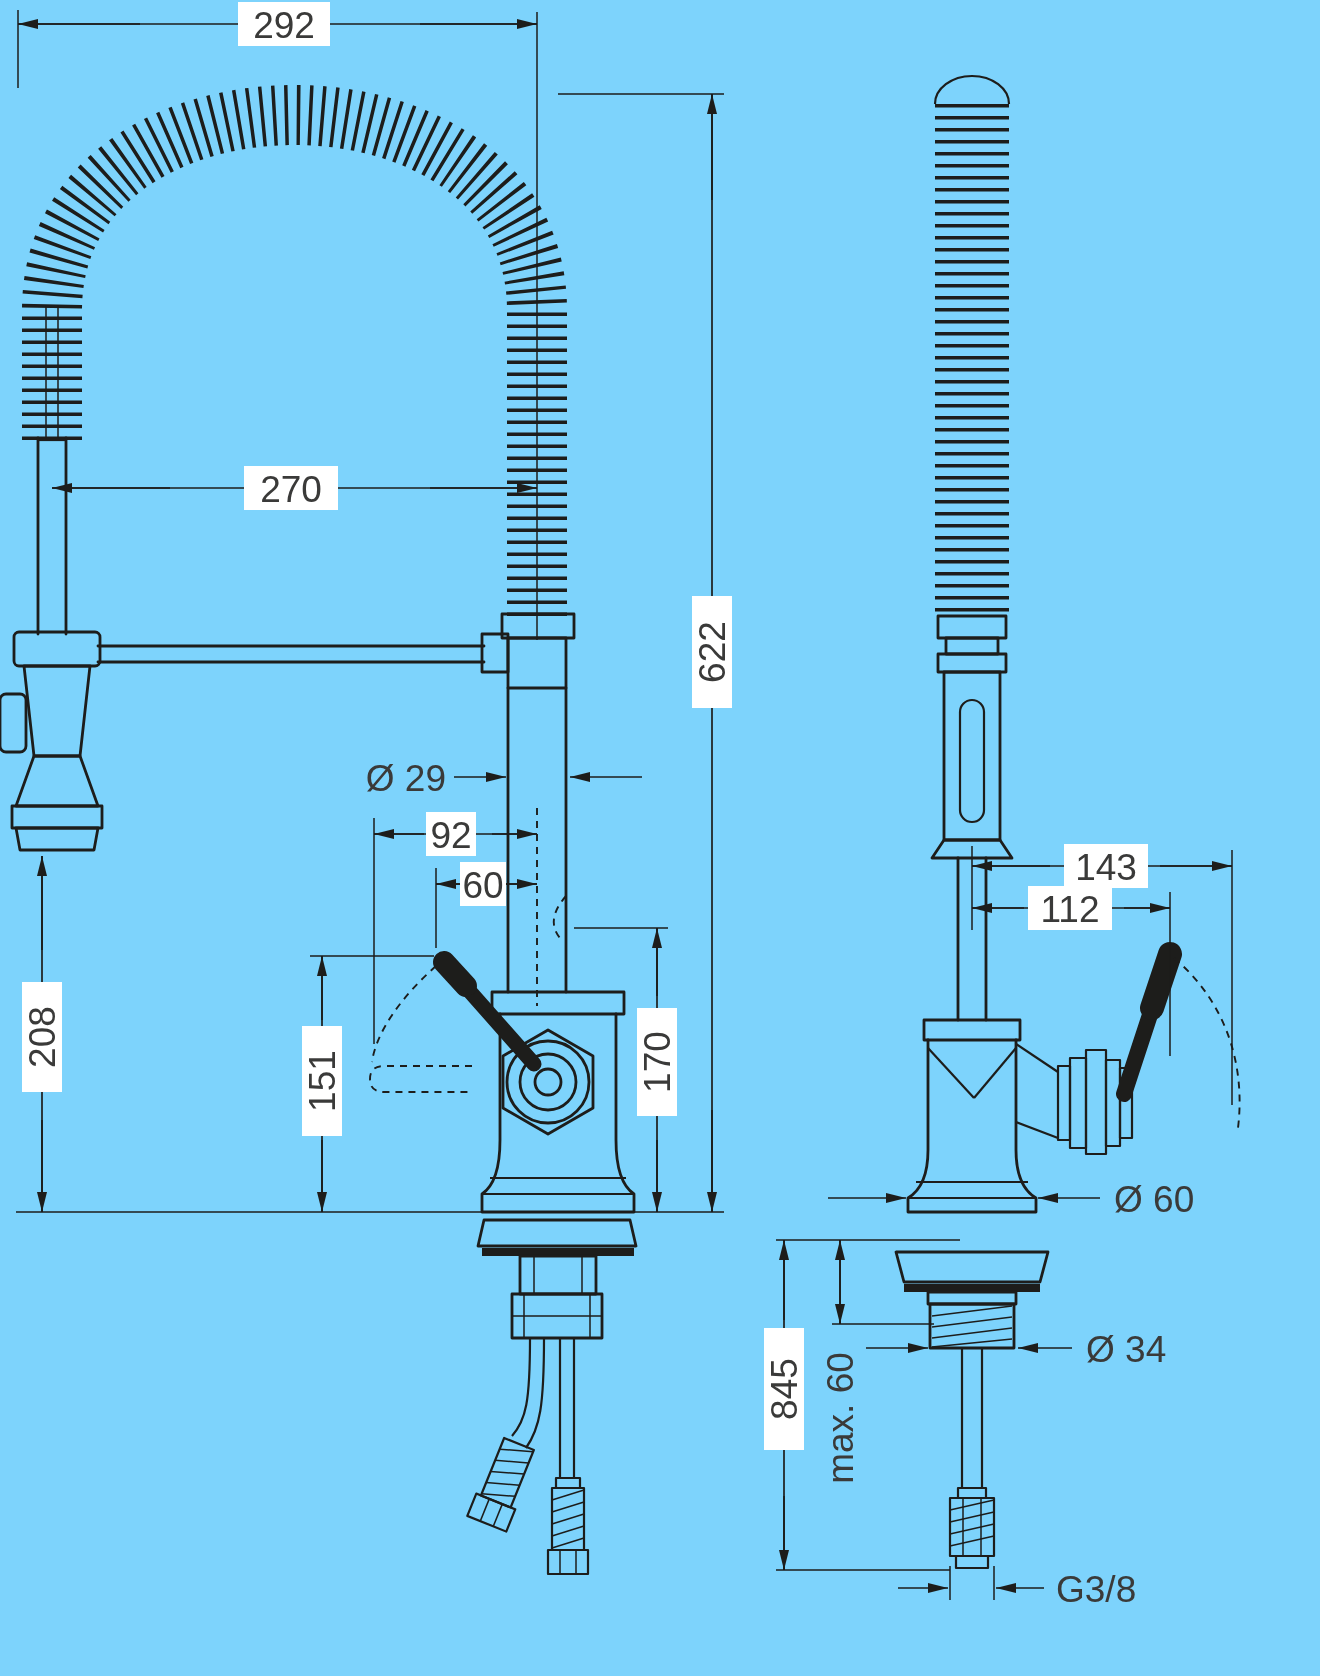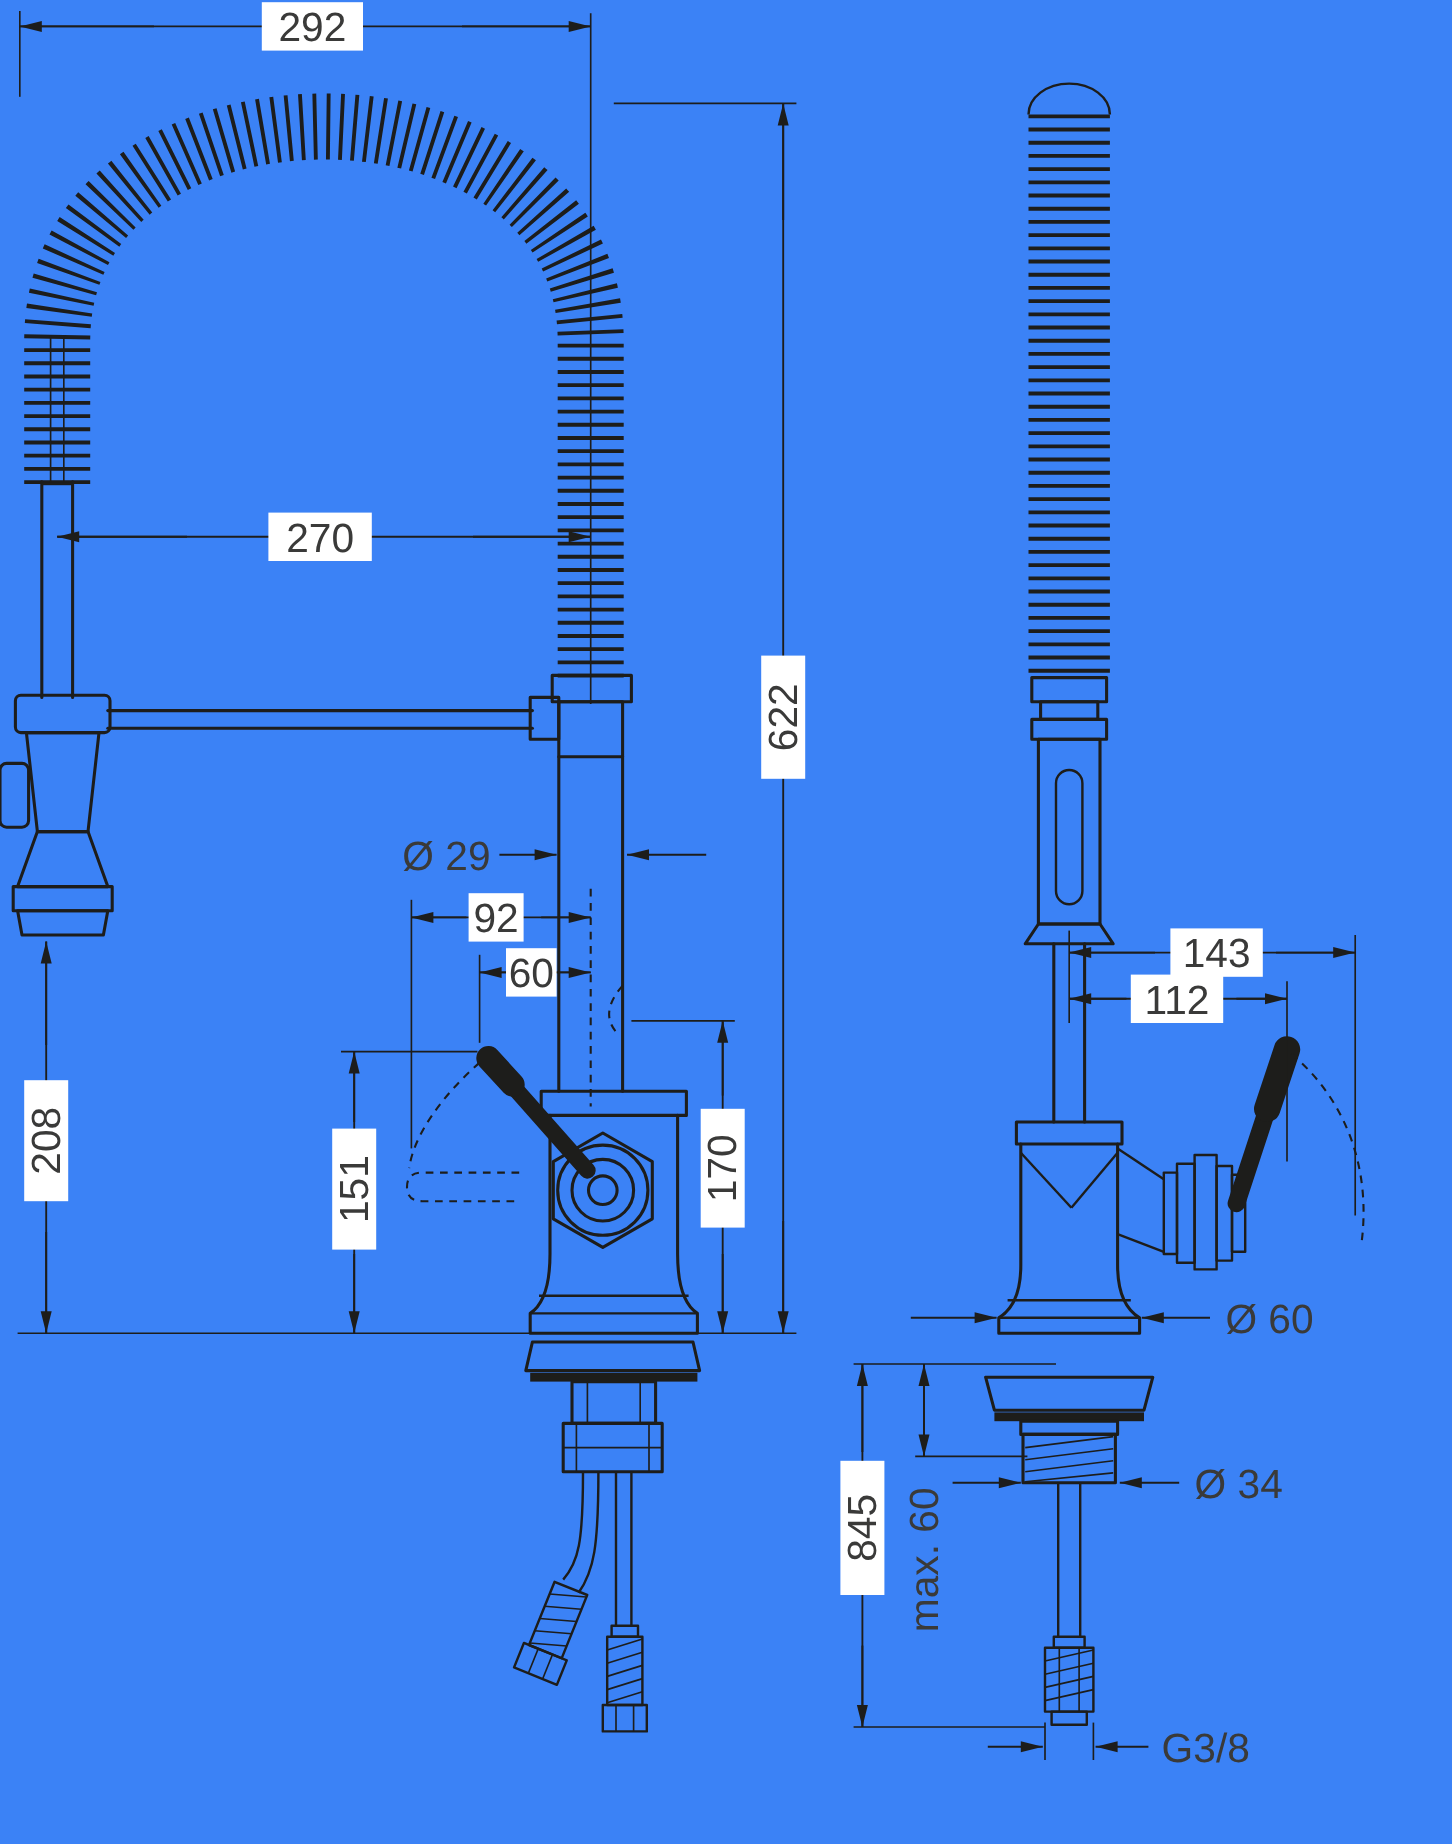--- a/index.html
+++ b/index.html
@@ -1,16 +1,16 @@
 <!DOCTYPE html>
 <html><head>
 <meta charset="utf-8">
 <style>
   html,body{margin:0;padding:0;background:#ffffff;}
-  .stage{width:1320px;height:1676px;position:relative;background:#3b82f6;font-family:"Liberation Sans",sans-serif;}
+  .stage{width:1320px;height:1676px;position:relative;background:#7dd3fc;font-family:"Liberation Sans",sans-serif;}
   svg{display:block;}
   .ol{fill:none;stroke:#1d1d1b;stroke-width:2.8;stroke-linejoin:round;stroke-linecap:round;}
   .ol2{fill:none;stroke:#1d1d1b;stroke-width:2.2;stroke-linejoin:round;}
   .thin{fill:none;stroke:#1d1d1b;stroke-width:1.5;}
   .fillb{fill:#1d1d1b;stroke:none;}
   .coil{fill:none;stroke:#1d1d1b;stroke-dasharray:3.5 8.5;}
   .dim{fill:none;stroke:#1d1d1b;stroke-width:1.7;}
   .dash{fill:none;stroke:#1d1d1b;stroke-width:1.9;stroke-dasharray:7 6;}
   .lever{fill:none;stroke:#1d1d1b;stroke-linecap:round;}
   .lbl{fill:#3a3a39;font-size:37px;font-family:"Liberation Sans",sans-serif;}

